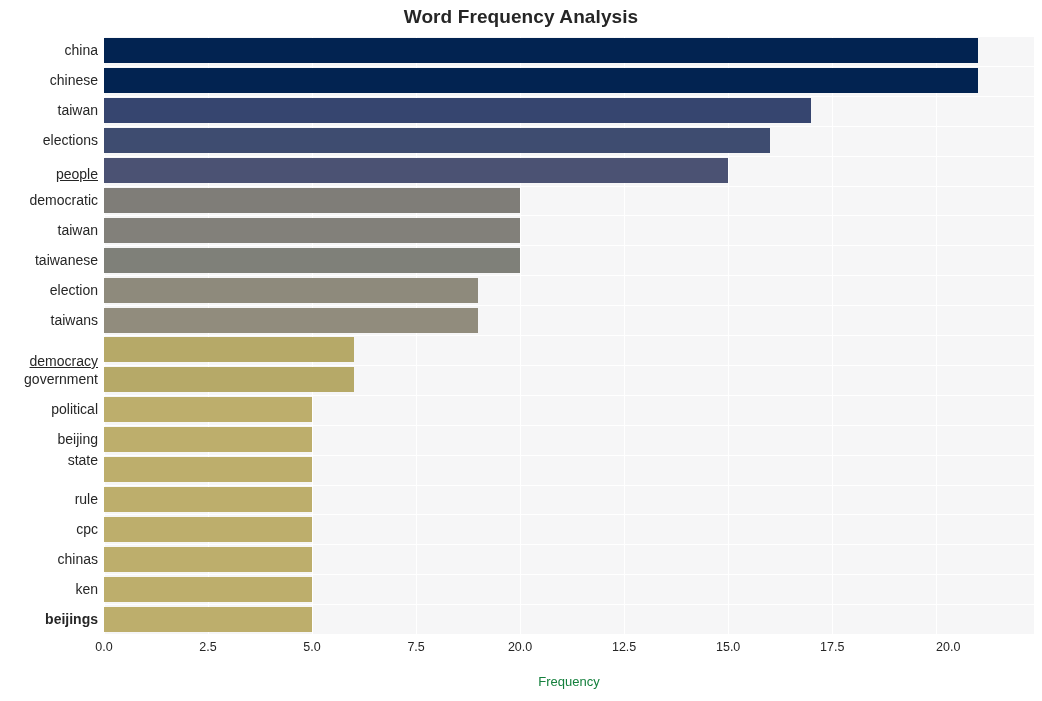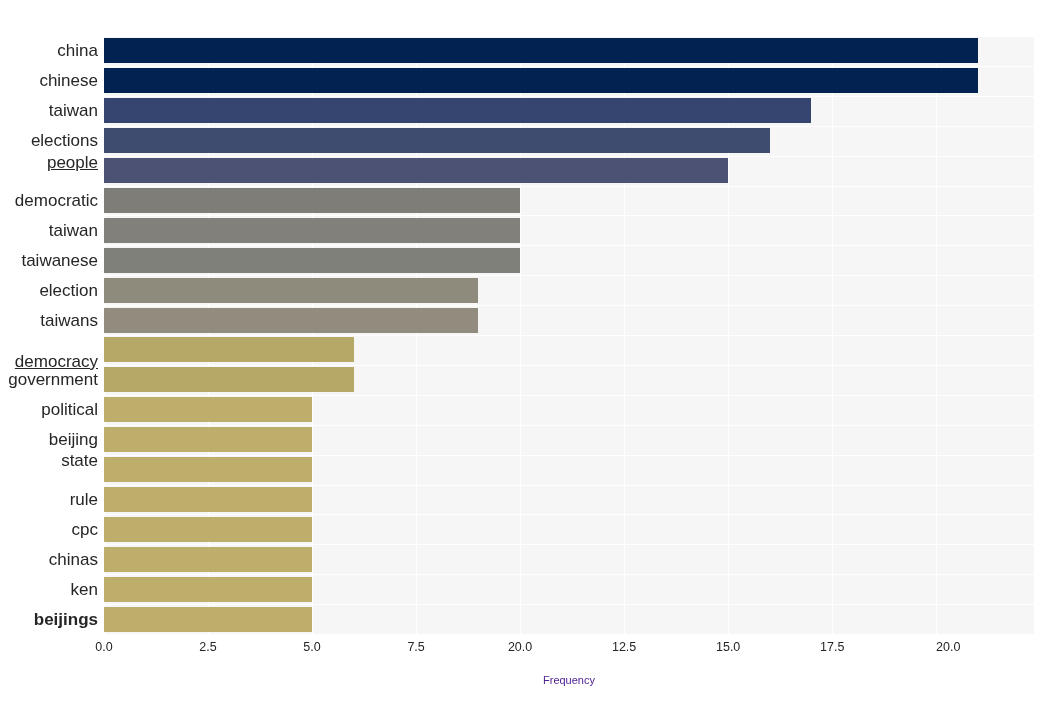--- a/index.html
+++ b/index.html
@@ -64,21 +64,21 @@
     left: 0;
     top: 36px;
     width: 98px;
     height: 598px;
   }
   .y-label {
     position: absolute;
     right: 0;
     width: 98px;
     text-align: right;
-    font-size: 17px;
+    font-size: 14px;
     color: #262626;
     line-height: 13px;
     white-space: nowrap;
   }
   #x-labels {
     position: absolute;
     left: 0;
     top: 640px;
     width: 1042px;
     height: 20px;
@@ -91,29 +91,30 @@
     text-align: center;
     transform: translateX(-50%);
     white-space: nowrap;
   }
   #x-axis-title {
     position: absolute;
     left: 104px;
     top: 674px;
     width: 930px;
     text-align: center;
-    font-size: 11px;
-    color: #4c1d95;
+    font-size: 13px;
+    color: #15803d;
   }
 </style>
 </head>
 <body>
 
 <div id="figure">
 
+  <div id="chart-title">Word Frequency Analysis</div>
 
   <div id="plot-area">
       <div class="gridline-v" style="left: 0px;"></div>
       <div class="gridline-v" style="left: 104.027px;"></div>
       <div class="gridline-v" style="left: 208.054px;"></div>
       <div class="gridline-v" style="left: 312.081px;"></div>
       <div class="gridline-v" style="left: 416.107px;"></div>
       <div class="gridline-v" style="left: 520.134px;"></div>
       <div class="gridline-v" style="left: 624.161px;"></div>
       <div class="gridline-v" style="left: 728.188px;"></div>
@@ -158,21 +159,21 @@
       <div class="bar" title="chinas: 5" style="top: 510.75px; width: 208.054px; background: rgb(189, 174, 108);"></div>
       <div class="bar" title="ken: 5" style="top: 540.65px; width: 208.054px; background: rgb(189, 174, 108);"></div>
       <div class="bar" title="beijings: 5" style="top: 570.55px; width: 208.054px; background: rgb(189, 174, 108);"></div>
     </div>
 
   <div id="y-labels">
       <div class="y-label" style="top: 8.45px;">china</div>
       <div class="y-label" style="top: 38.35px;">chinese</div>
       <div class="y-label" style="top: 68.25px;">taiwan</div>
       <div class="y-label" style="top: 98.15px;">elections</div>
-      <div class="y-label" style="top: 120px; text-decoration: underline;">people</div>
+      <div class="y-label" style="top: 132px; text-decoration: underline;">people</div>
       <div class="y-label" style="top: 157.95px;">democratic</div>
       <div class="y-label" style="top: 187.85px;">taiwan</div>
       <div class="y-label" style="top: 217.75px;">taiwanese</div>
       <div class="y-label" style="top: 247.65px;">election</div>
       <div class="y-label" style="top: 277.55px;">taiwans</div>
       <div class="y-label" style="top: 319px; text-decoration: underline;">democracy</div>
       <div class="y-label" style="top: 337.35px; margin-left: 36px;">government</div>
       <div class="y-label" style="top: 367.25px;">political</div>
       <div class="y-label" style="top: 397.15px;">beijing</div>
       <div class="y-label" style="top: 418px;">state</div>

